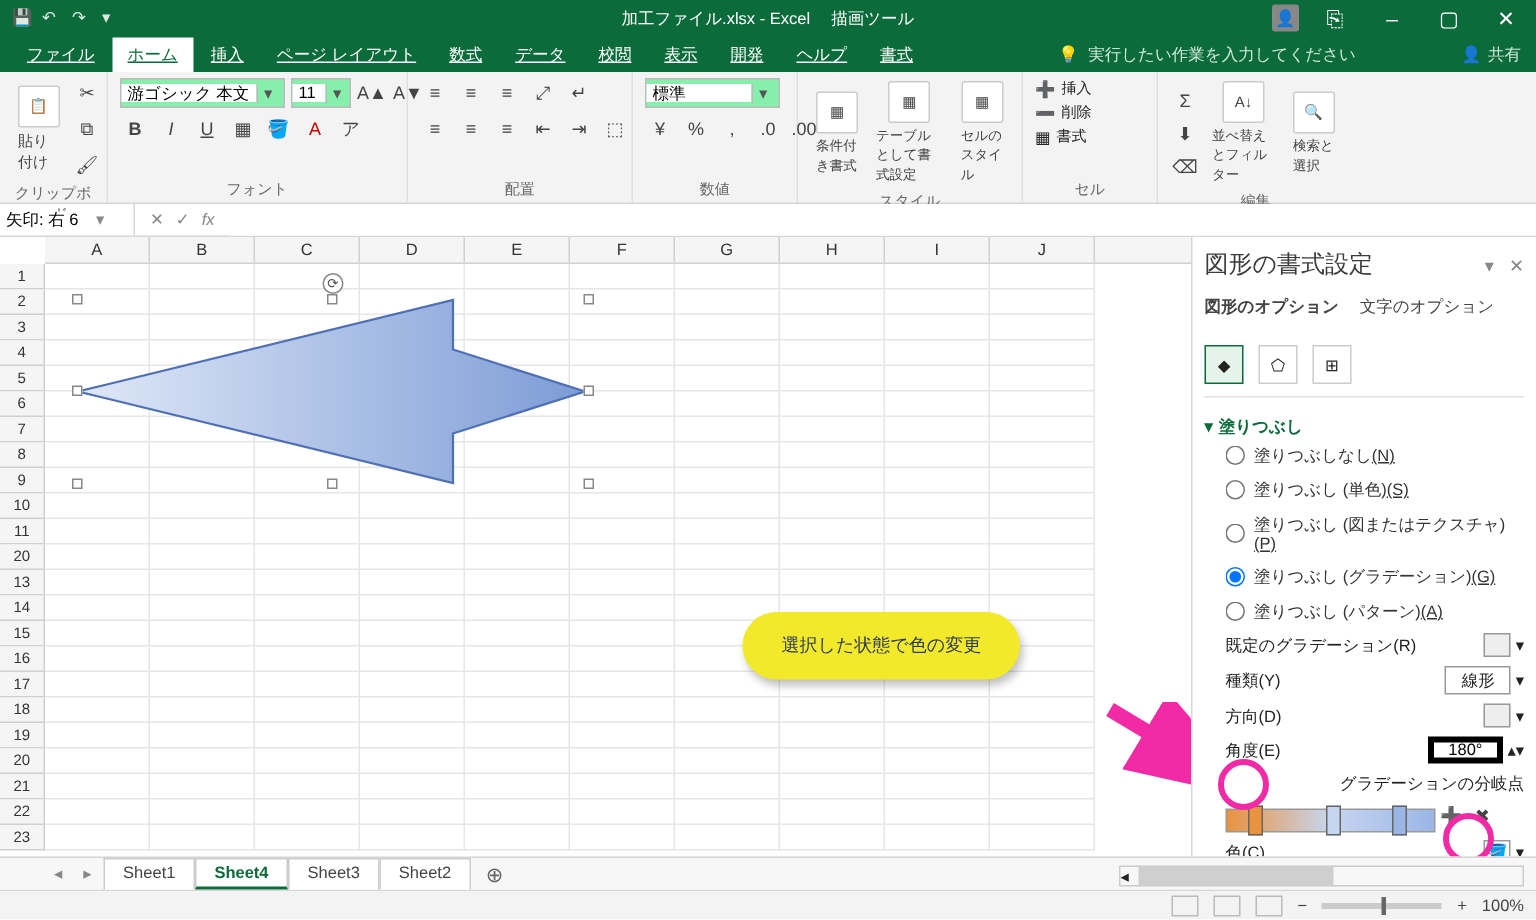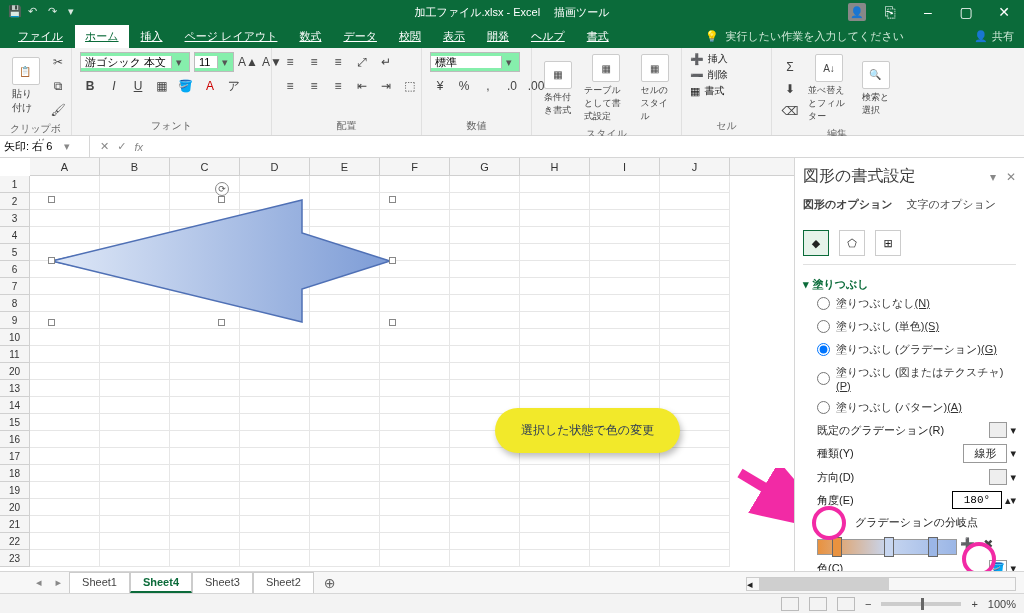--- a/index.html
+++ b/index.html
@@ -64,21 +64,21 @@
   .pane .picons .pic { width:26px; height:26px; border:1px solid #ccc; display:flex; align-items:center; justify-content:center;}
   .pane .picons .pic.sel { border:1px solid #0b6b3a; background:#e6f3ea;}
   .sect { padding-top:6px;}
   .sect .sechead { color:#0b6b3a; font-size:11px; font-weight:bold; display:flex; align-items:center; gap:4px;}
   .sect .opt { display:flex; align-items:center; gap:6px; padding:4px 0 4px 14px; font-size:11px; color:#333;}
   .sect .opt input[type=radio]{ margin:0;}
   .sect .opt .u { text-decoration:underline;}
   .prow { display:flex; align-items:center; justify-content:space-between; padding:3px 0 3px 14px; font-size:11px;}
   .prow .pctl { display:flex; align-items:center; gap:3px;}
   .prow .pctl .sw { width:18px; height:16px; border:1px solid #999; background:#eee;}
-  .prow .pctl .num { width:50px; border:1px solid #000000; height:18px; text-align:center; font-size:11px;font-family:Liberation Mono, monospace;}
+  .prow .pctl .num { width:50px; border:4px solid #000000; height:18px; text-align:center; font-size:11px;}
   .gradstops { margin:4px 0 0 14px;}
   .gradbar { width:140px; height:16px; background:linear-gradient(90deg,#e9923f,#c7d6f0,#9bb6e6); border:1px solid #999; position:relative; display:inline-block; vertical-align:middle;}
   .gradbar .stop { position:absolute; top:-3px; width:10px; height:20px; background:#fff; border:1px solid #666;}
   .gradbar .stop.s1 { left:14px; background:#e9923f;}
   .gradbar .stop.s2 { left:66px; background:#c7d6f0;}
   .gradbar .stop.s3 { left:110px; background:#9bb6e6;}
   .circlepink { border:4px solid #f22aa5; border-radius:50%; position:absolute; pointer-events:none;}
   
   .sheettabs { height:22px; border-top:1px solid #d6d6d6; background:#f7f7f7; display:flex; align-items:center; padding-left:30px; gap:2px; position:relative;}
   .sheettab { padding:3px 12px; border:1px solid #ccc; border-bottom:none; background:#fff; font-size:11px; color:#444;}
@@ -667,26 +667,26 @@
       </div>
       <label class="opt">
           <input type="radio" name="fill" style="">
           <span><span>塗りつぶしなし</span><span class="u">(N)</span></span>
         </label>
       <label class="opt">
           <input type="radio" name="fill" style="">
           <span><span>塗りつぶし (単色)</span><span class="u">(S)</span></span>
         </label>
       <label class="opt">
+          <input type="radio" name="fill" style="">
+          <span><span>塗りつぶし (図またはテクスチャ)</span><span class="u">(P)</span></span>
+        </label>
+      <label class="opt">
           <input type="radio" name="fill" checked="" style="">
           <span><span>塗りつぶし (グラデーション)</span><span class="u">(G)</span></span>
-        </label>
-      <label class="opt">
-          <input type="radio" name="fill" style="">
-          <span><span>塗りつぶし (図またはテクスチャ)</span><span class="u">(P)</span></span>
         </label>
       <label class="opt">
           <input type="radio" name="fill" style="">
           <span><span>塗りつぶし (パターン)</span><span class="u">(A)</span></span>
         </label>
 
       <div class="prow">
         <span><span>既定のグラデーション</span><span class="u">(R)</span></span>
         <span class="pctl">
             <span class="sw"></span>
@@ -708,21 +708,21 @@
           </span>
       </div>
       <div class="prow">
         <span><span>角度</span><span class="u">(E)</span></span>
         <span class="pctl">
             <input class="num" value="180°" style="">
             <span>▴▾</span>
           </span>
       </div>
 
-      <div class="prow" style="justify-content:center">
+      <div class="prow" style="justify-content:flex-end">
         <span>グラデーションの分岐点</span>
       </div>
       <div class="gradstops" style="position:relative">
         <div class="gradbar">
           <div class="stop s1"></div>
           <div class="stop s2"></div>
           <div class="stop s3"></div>
         </div>
         <span class="iconbtn" style="display:inline-block;vertical-align:middle">➕</span>
         <span class="iconbtn" style="display:inline-block;vertical-align:middle">✖</span>

